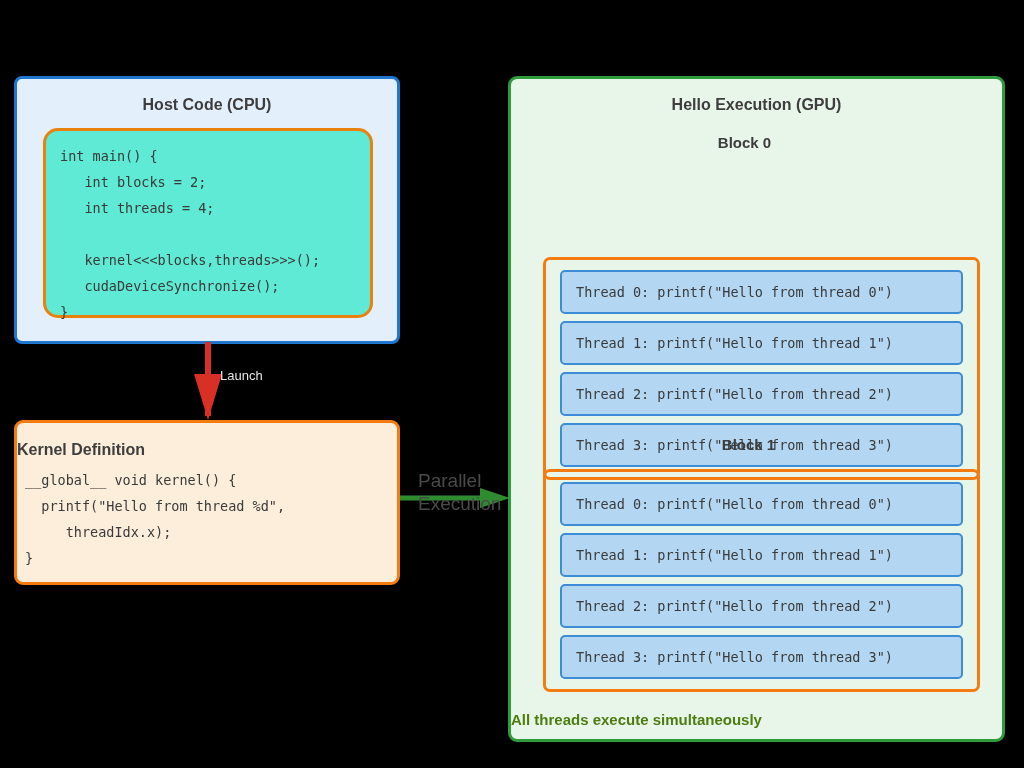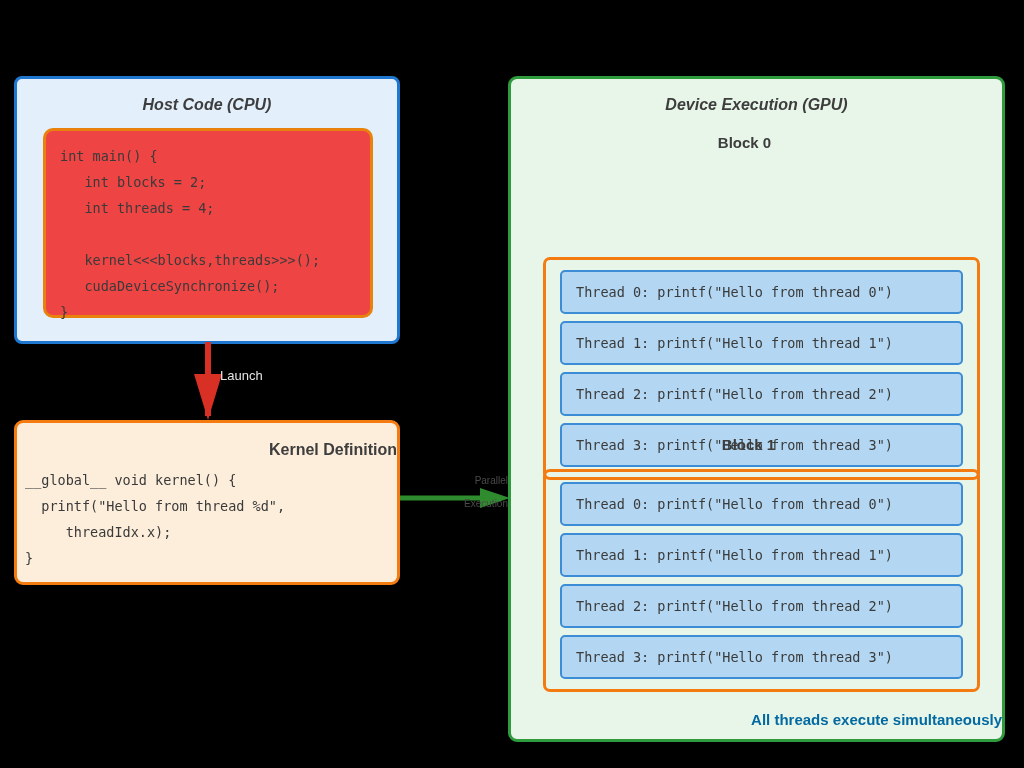--- a/index.html
+++ b/index.html
@@ -40,30 +40,29 @@
     background: #e3f0fc;
     border: 3px solid #1f77d0;
     border-radius: 8px;
   }
   .panel-title {
     text-align: center;
     font-size: 16px;
     font-weight: bold;
     color: #3d3d3d;
     margin-top: 17px;
-    font-style: italic;
   }
   #host-code-box {
     position: absolute;
     left: 26px; top: 49px;
     width: 330px; height: 190px;
     box-sizing: border-box;
-    background: #ef4444;
+    background: #5eead4;
     border: 3px solid #e8820c;
-    border-radius: 10px;
+    border-radius: 15px;
     padding: 12px 14px;
   }
   .code {
     font-family: "DejaVu Sans Mono", monospace;
     font-size: 13.5px;
     line-height: 26px;
     color: #3a3a3a;
     white-space: pre;
   }
 
@@ -71,21 +70,21 @@
   #kernel-panel {
     position: absolute;
     left: 14px; top: 420px;
     width: 386px; height: 165px;
     box-sizing: border-box;
     background: #fdeedb;
     border: 3px solid #f47b10;
     border-radius: 9px;
   }
   #kernel-title {
-    text-align: right;
+    text-align: left;
     font-size: 16px;
     font-weight: bold;
     color: #3d3d3d;
     margin-top: 18px;
   }
   #kernel-code {
     margin-top: 8px;
     padding-left: 8px;
   }
 
@@ -103,22 +102,22 @@
   }
   #parallel-arrow {
     position: absolute;
     left: 398px; top: 487px;
     width: 114px; height: 22px;
   }
   #parallel-label {
     position: absolute;
     left: 418px; top: 469px;
     width: 90px;
-    text-align: right;
-    font-size: 10px;
+    text-align: left;
+    font-size: 19px;
     line-height: 23px;
     color: #4a4a4a;
   }
 
   
   #gpu-panel {
     position: absolute;
     left: 508px; top: 76px;
     width: 497px; height: 666px;
     box-sizing: border-box;
@@ -155,24 +154,24 @@
     font-family: "DejaVu Sans Mono", monospace;
     font-size: 13.5px;
     color: #3a3a3a;
     white-space: nowrap;
   }
   .thread-row:last-child { margin-bottom: 0; }
   #gpu-footer {
     position: absolute;
     left: 0; top: 632px;
     width: 491px;
-    text-align: right;
+    text-align: left;
     font-size: 15px;
     font-weight: bold;
-    color: #0369a1;
+    color: #4d7c0f;
   }
 </style>
 </head>
 <body>
 
 <div class="stage">
 
 
   <div id="host-panel">
     <div class="panel-title">Host Code (CPU)</div>
@@ -204,21 +203,21 @@
   <svg id="parallel-arrow" viewBox="0 0 114 22">
     <line x1="2" y1="11" x2="96" y2="11" stroke="#2e8b2e" stroke-width="5"></line>
     <polygon points="112,11 82,1 82,21" fill="#2e8b2e"></polygon>
   </svg>
   <div id="parallel-label">
       <div>Parallel</div>
       <div>Execution</div>
     </div>
 
   <div id="gpu-panel">
-    <div class="panel-title">Device Execution (GPU)</div>
+    <div class="panel-title">Hello Execution (GPU)</div>
 
     <div class="block-label" style="margin-top:20px;">Block 0</div>
     <div class="block-container" style="top:178px;">
       <div class="thread-row">Thread 0: printf("Hello from thread 0")</div>
       <div class="thread-row">Thread 1: printf("Hello from thread 1")</div>
       <div class="thread-row">Thread 2: printf("Hello from thread 2")</div>
       <div class="thread-row">Thread 3: printf("Hello from thread 3")</div>
     </div>
 
     <div class="block-label" style="position:absolute; left:16px; top:357px; width:491px;text-align:center;">Block 1</div>

